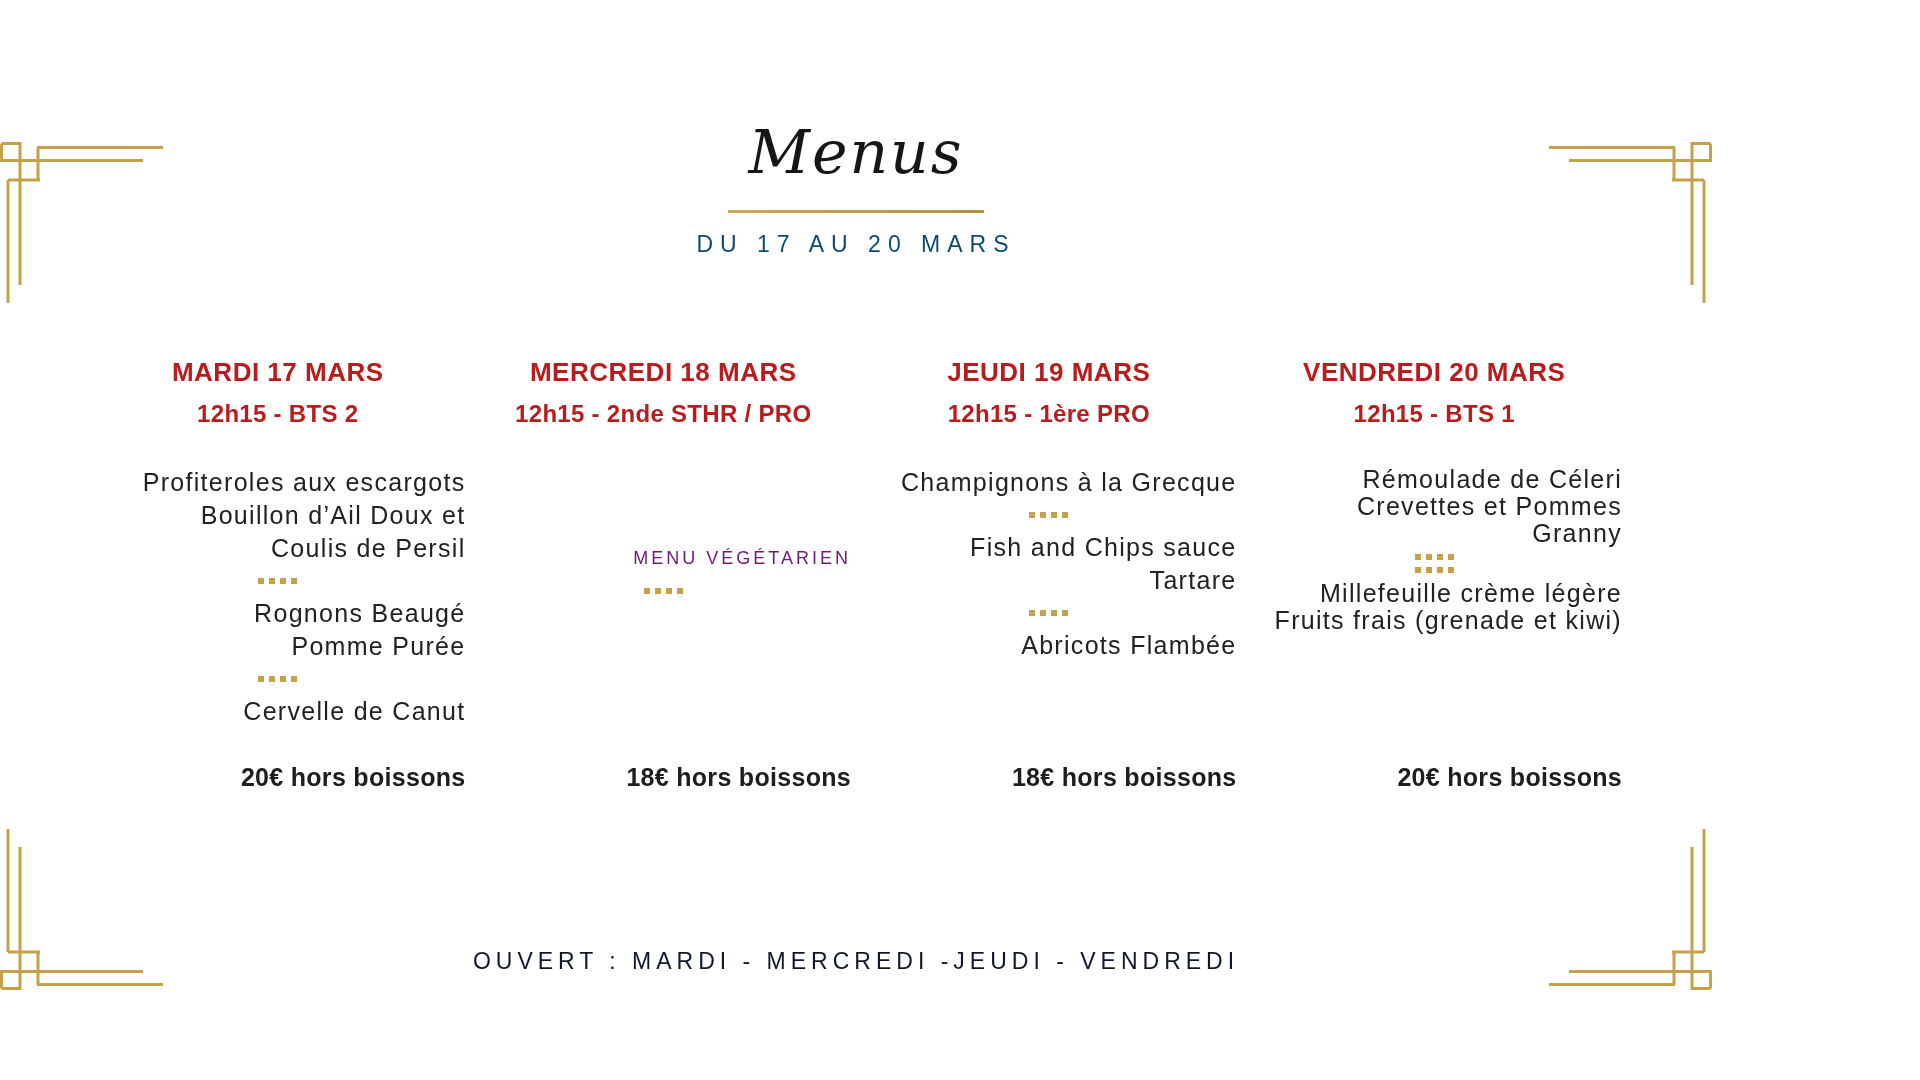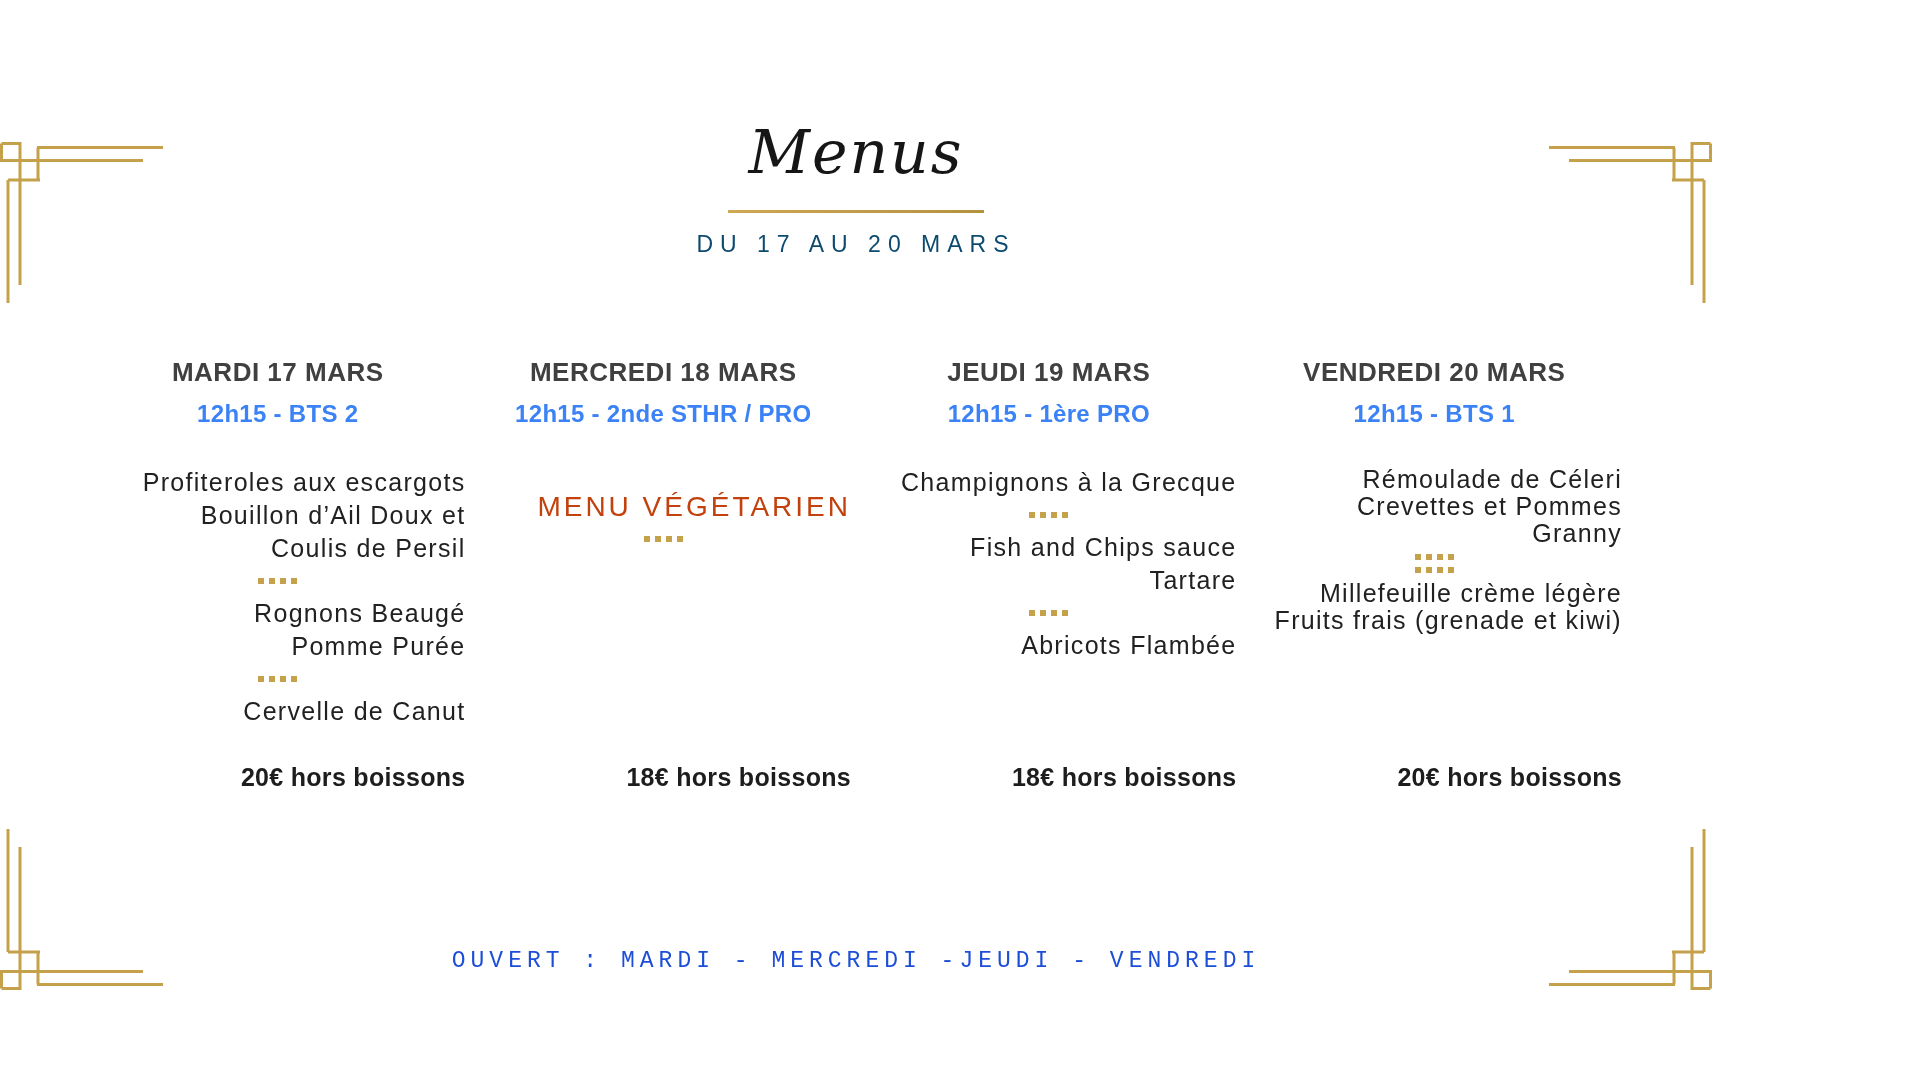--- a/index.html
+++ b/index.html
@@ -46,54 +46,54 @@
   }
 
   
   .columns {
     position: absolute; top: 356px; left: 90px; right: 90px;
     display: grid; grid-template-columns: repeat(4, 1fr); column-gap: 10px;
   }
   .col { text-align: center; }
   .day {
     margin: 0; font-size: 26px; font-weight: 700;
-    line-height: 32px; letter-spacing: 0.5px; color: #404040;
+    line-height: 32px; letter-spacing: 0.5px; color: #b91c1c;
   }
   .session {
     margin-top: 10px; font-size: 24px; font-weight: 700;
-    line-height: 32px; letter-spacing: 0.3px; color: #3b82f6;
+    line-height: 32px; letter-spacing: 0.3px; color: #b91c1c;
   }
   .body {
     margin-top: 36px;
     font-size: 25px; line-height: 33px; letter-spacing: 1.3px;
     color: #212121;
     text-align: right;
   }
   .special {
-    margin-top: 60px;
-    font-size: 28px; letter-spacing: 3px; color: #c2410c;
+    margin-top: 112px;
+    font-size: 18px; letter-spacing: 3px; color: #701a75;
   }
   .dots { display: flex; justify-content: center; gap: 5px; margin: 13px 0; }
   .dot { width: 6px; height: 6px; background: #C5A14B; }
   
   .col:nth-child(4) .body { line-height: 27px; }
   .col:nth-child(4) .dots { margin: 7px 0; }
 
   
   .prices {
     position: absolute; top: 763px; left: 90px; right: 90px;
     display: grid; grid-template-columns: repeat(4, 1fr); column-gap: 10px;
   }
   .price { text-align: right; font-size: 25px; font-weight: 700; letter-spacing: 0.3px; }
 
   
   footer {
     position: absolute; top: 948px; left: 0; width: 100%;
     text-align: center;
-    font-size: 23px; letter-spacing: 5px; color: #1d4ed8; font-family: Liberation Mono, monospace;
+    font-size: 23px; letter-spacing: 5px; color: #0f172a;
   }
 </style>
 </head>
 <body>
 
 <div class="page">
 
   <svg class="corner tl" viewBox="0 0 170 210" aria-hidden="true">
     <defs>
       <g id="corner-motif">

